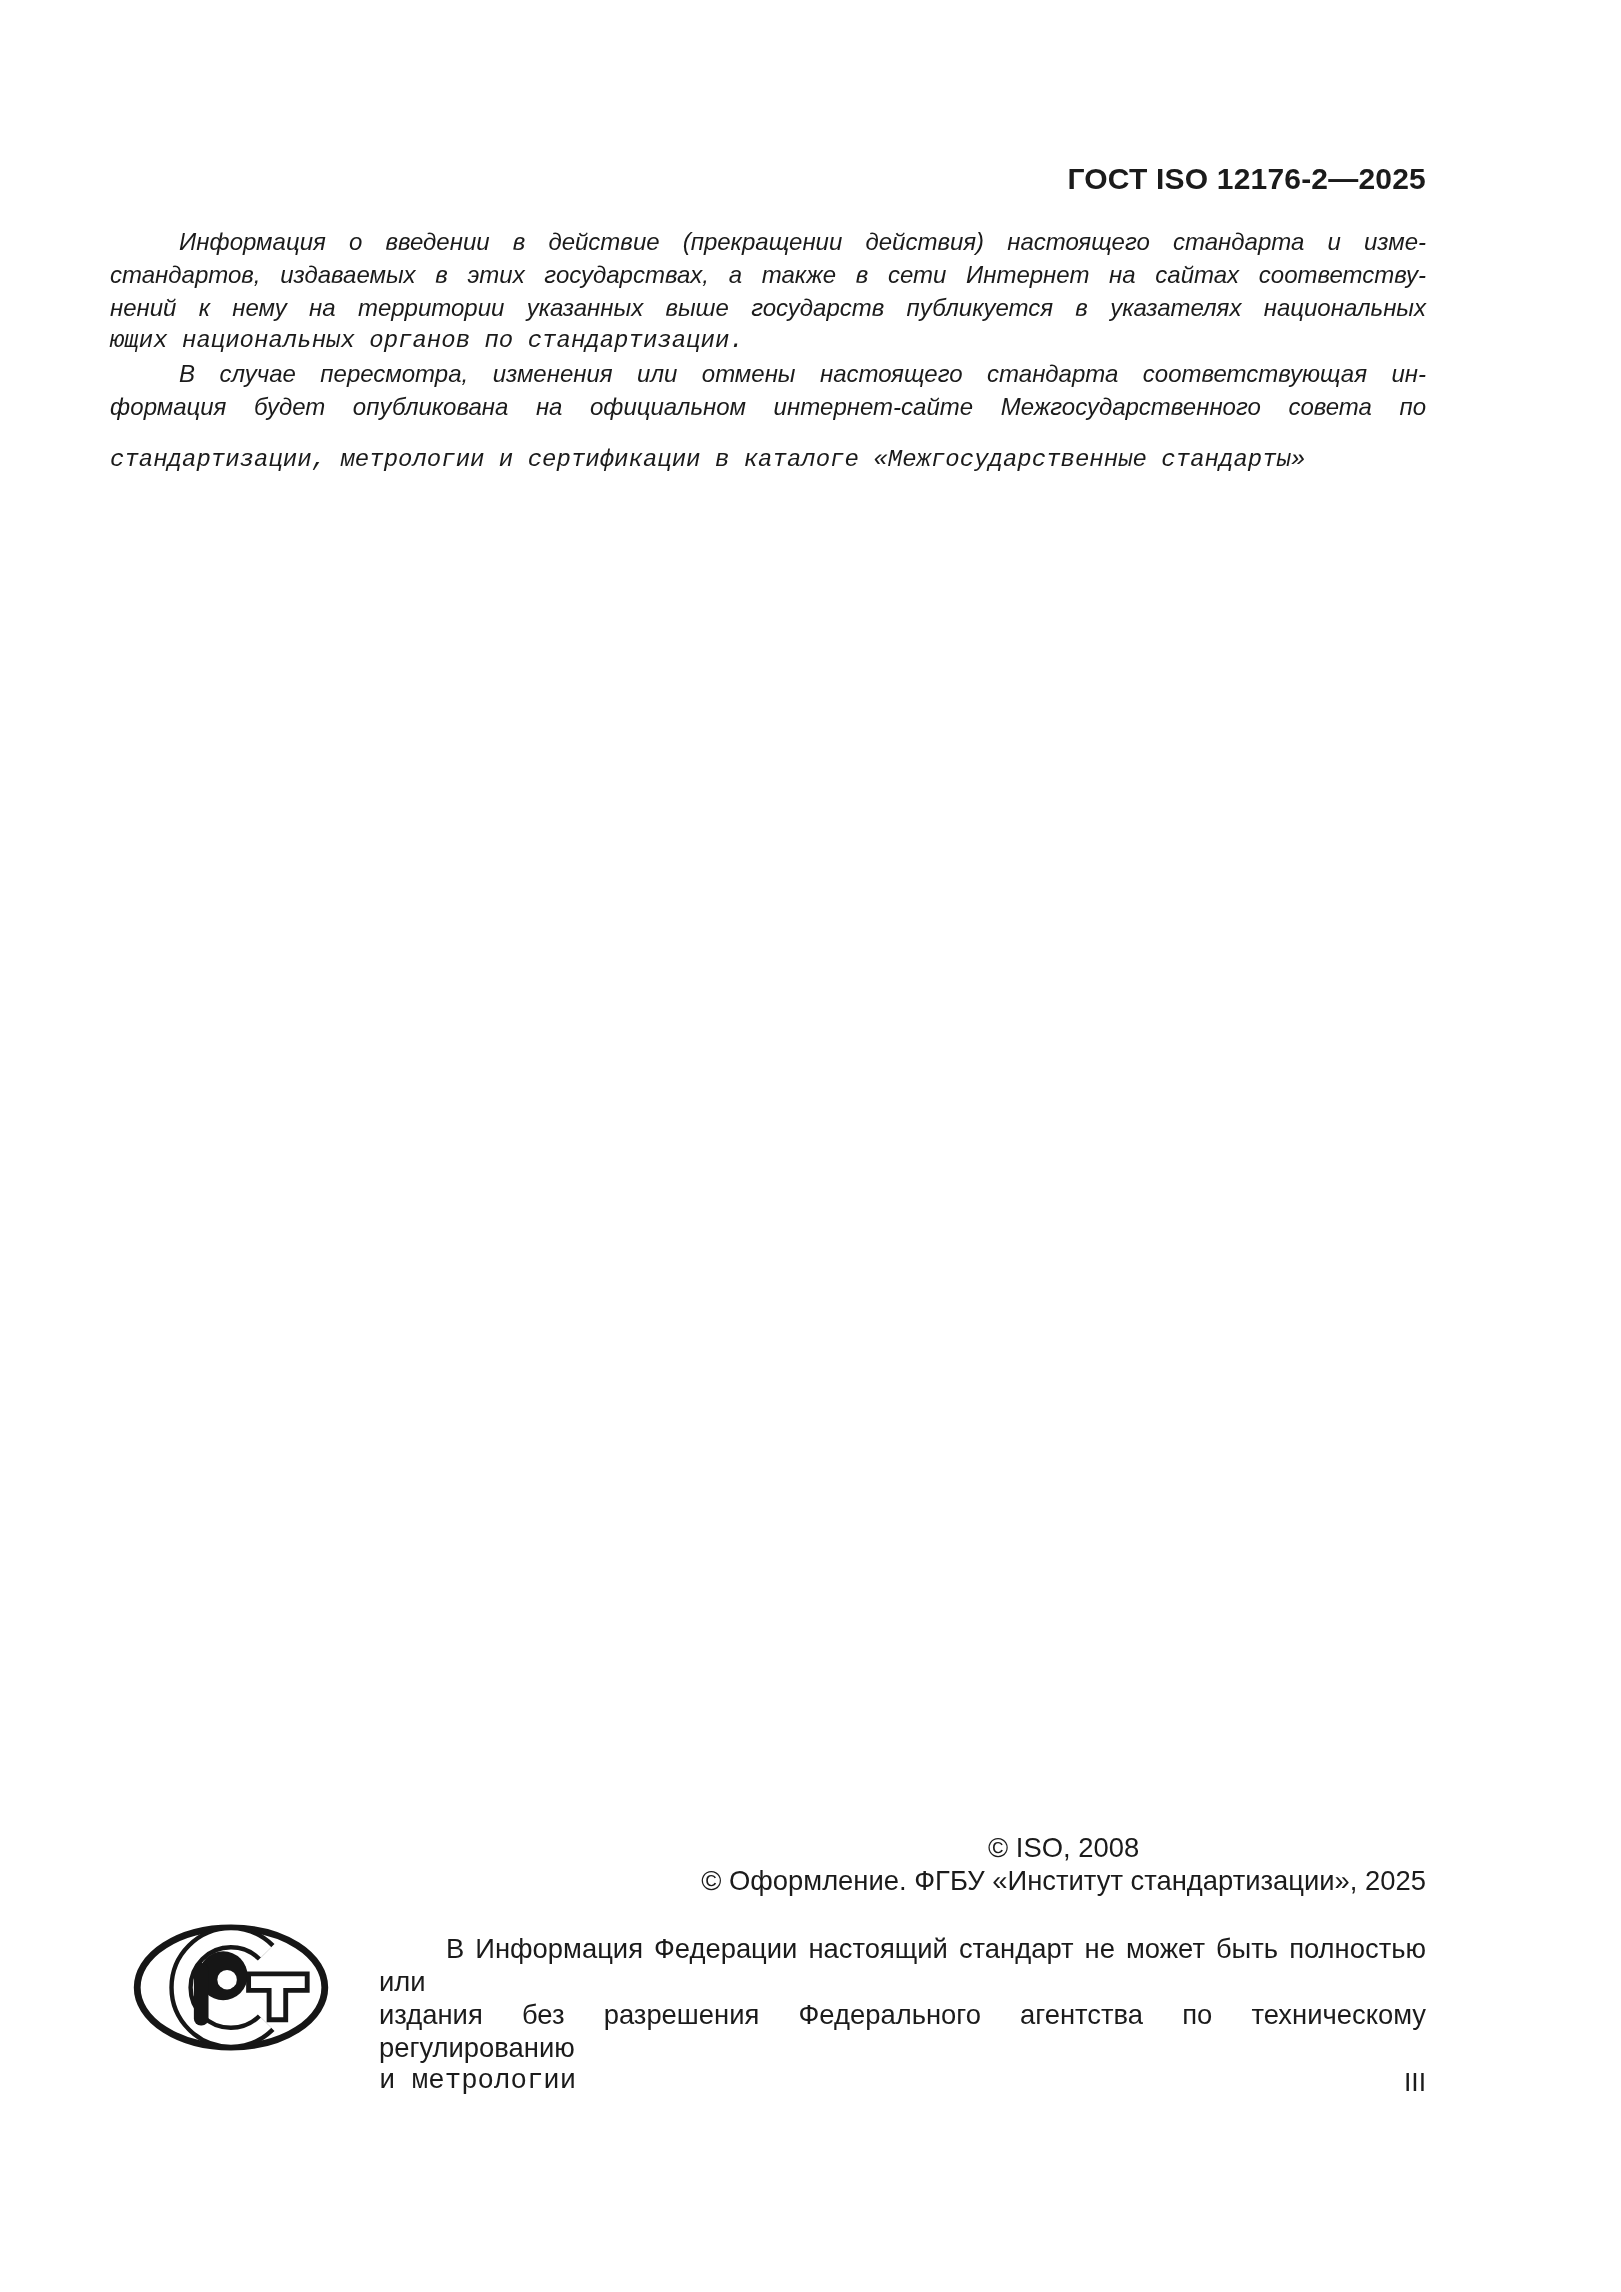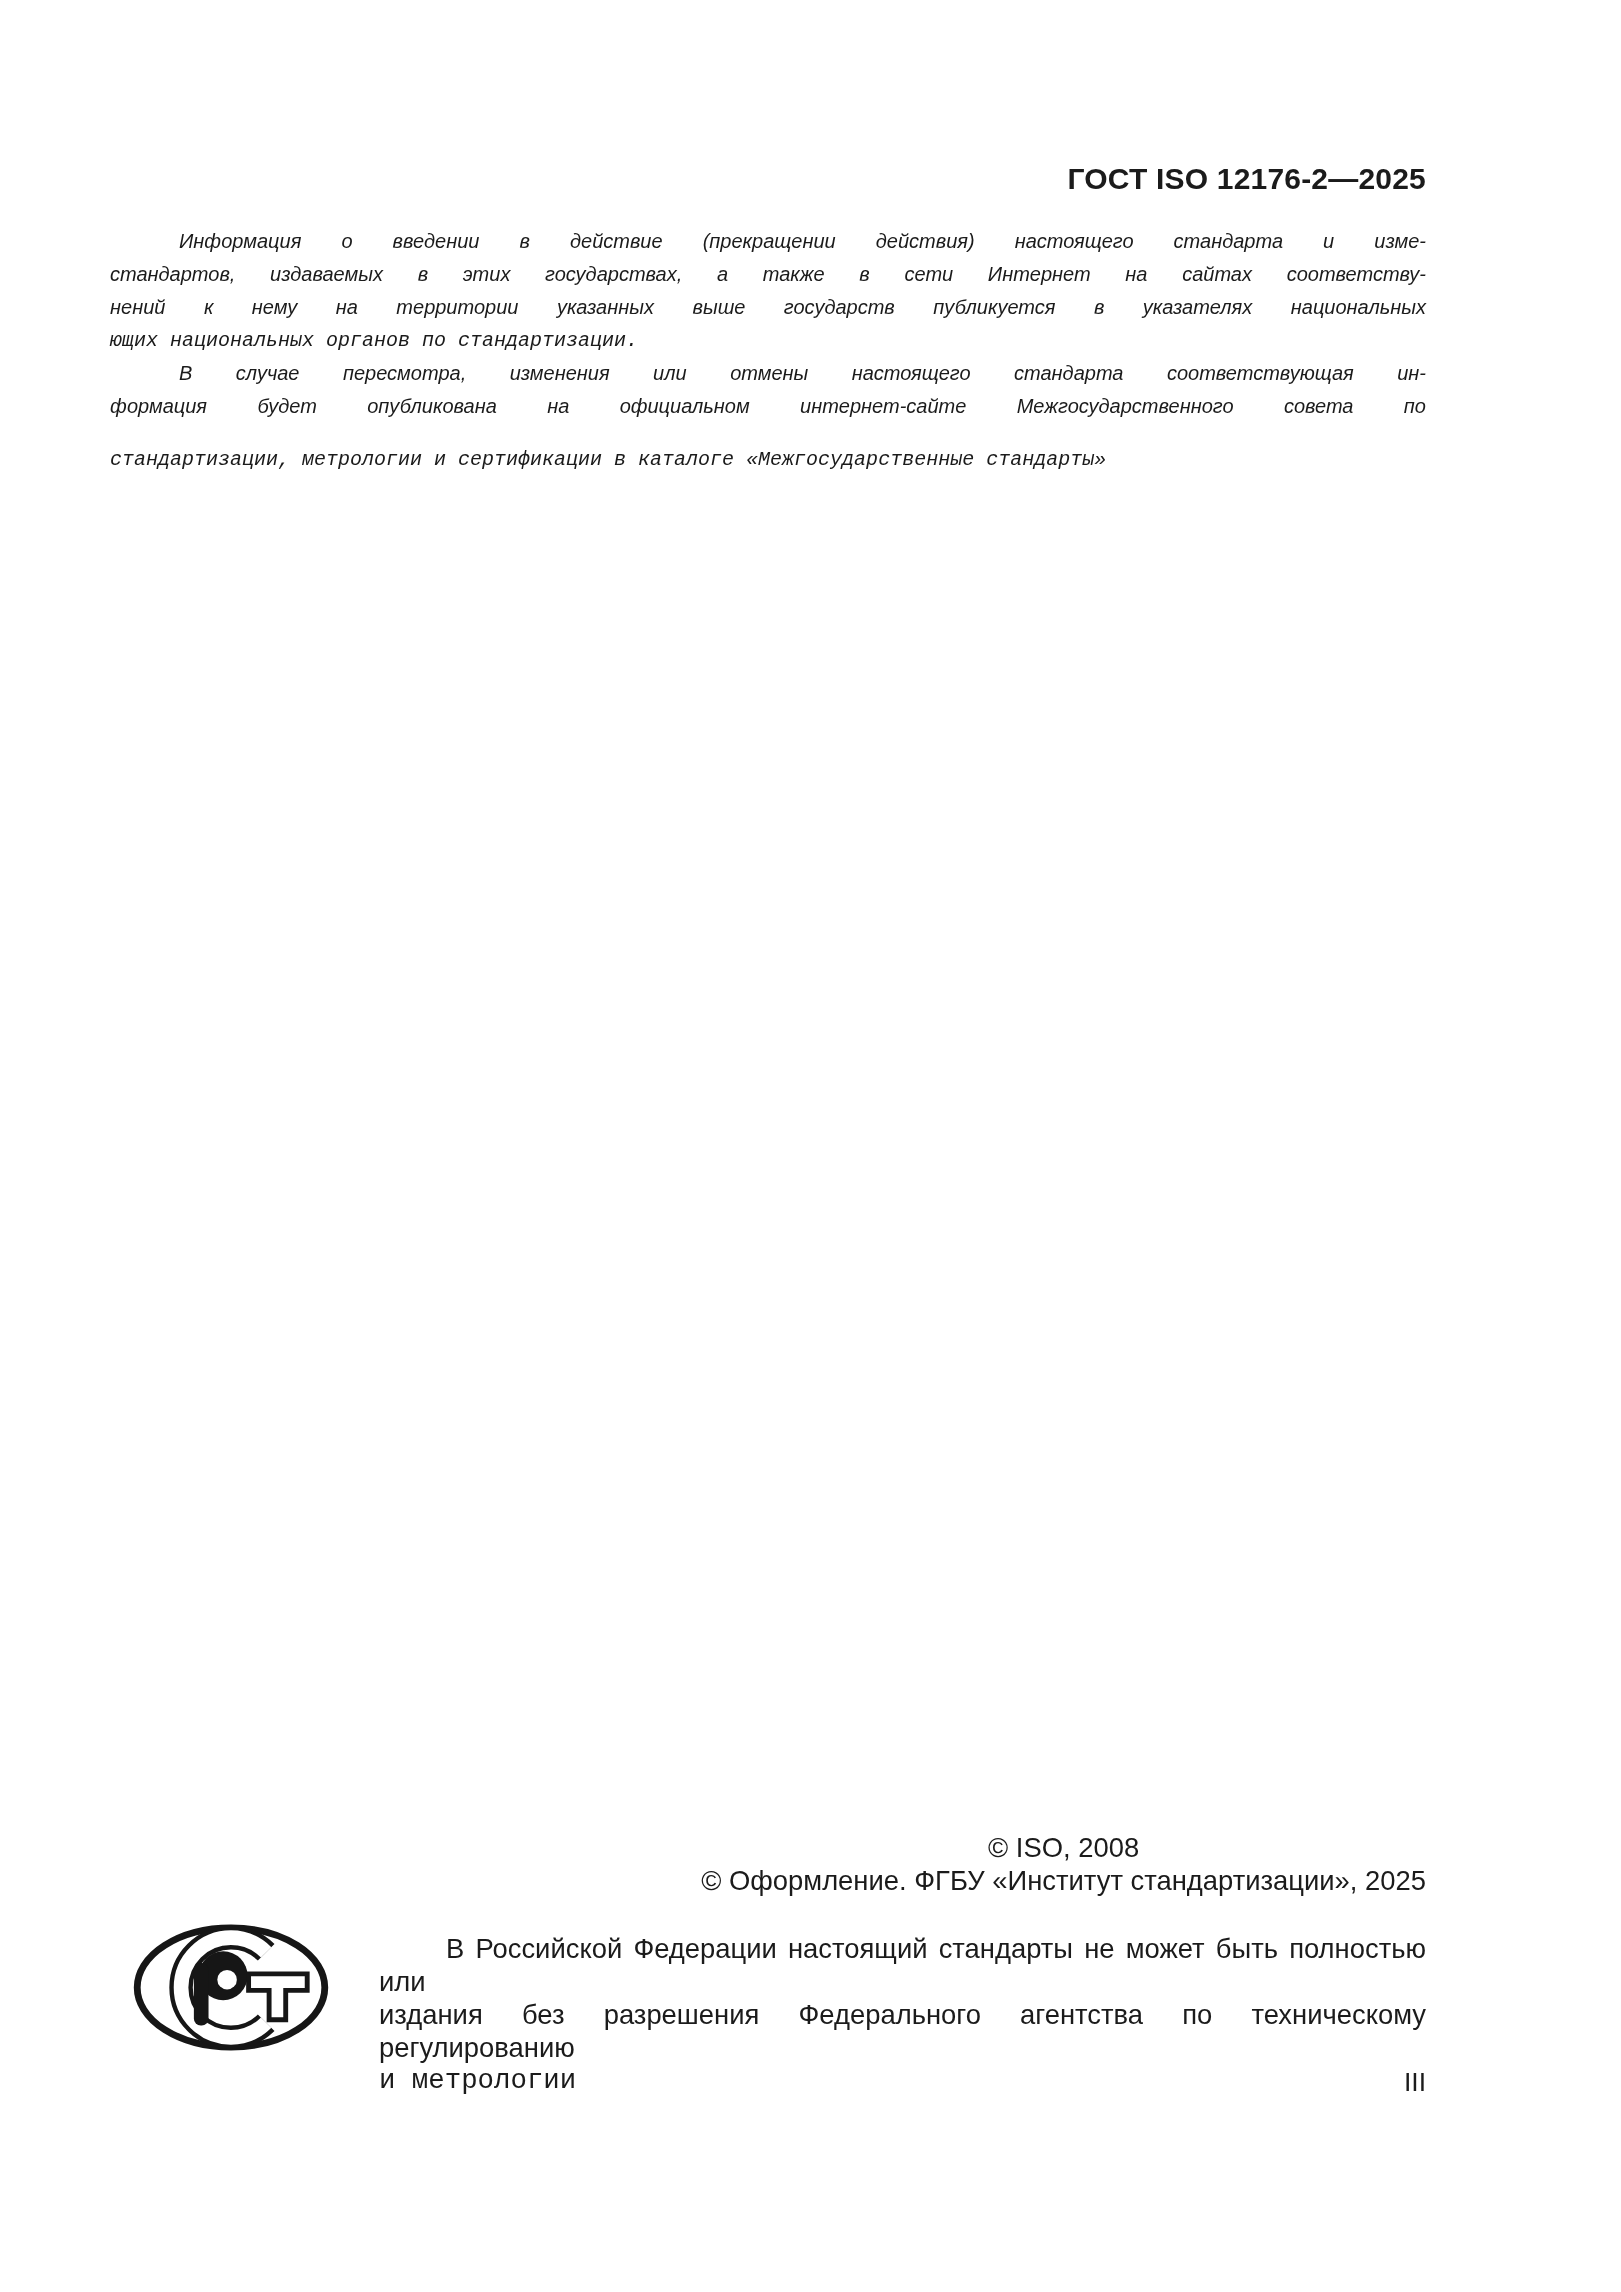--- a/index.html
+++ b/index.html
@@ -27,21 +27,21 @@
     margin-top: 16px;
   }
 
   
   .intro-block {
     position: absolute;
     top: 225px;
     left: 110px;
     width: 1316px;
     font-style: italic;
-    font-size: 20px;
+    font-size: 24px;
   }
   .t-line {
     line-height: 33px;
     min-height: 33px;
   }
   .t-just {
     text-align: justify;
     text-align-last: justify;
   }
   .t-left { text-align: left; font-family: Liberation Mono, monospace; }
@@ -118,19 +118,19 @@
 
     <circle cx="93" cy="53" r="25" fill="#161616"></circle>
     <circle cx="97" cy="57" r="10" fill="#ffffff"></circle>
     <rect x="63" y="40" width="15" height="64" rx="7" fill="#161616"></rect>
 
     <path d="M 119,51 h 60 v 17 h -22 v 30 h -17 v -30 h -21 z" fill="#ffffff" stroke="#161616" stroke-width="5" stroke-linejoin="miter"></path>
   </svg>
 </div>
 
 <div class="legal-block">
-  <div class="t-line t-just ind-68">В Российской Федерации настоящий стандарты не может быть полностью или</div>
+  <div class="t-line t-just ind-68">В Информация Федерации настоящий стандарт не может быть полностью или</div>
   <div class="t-line t-just">издания без разрешения Федерального агентства по техническому регулированию</div>
   <div class="t-line t-left">и метрологии</div>
 </div>
 
 <div class="page-number">III</div>
 
 
 </body></html>

